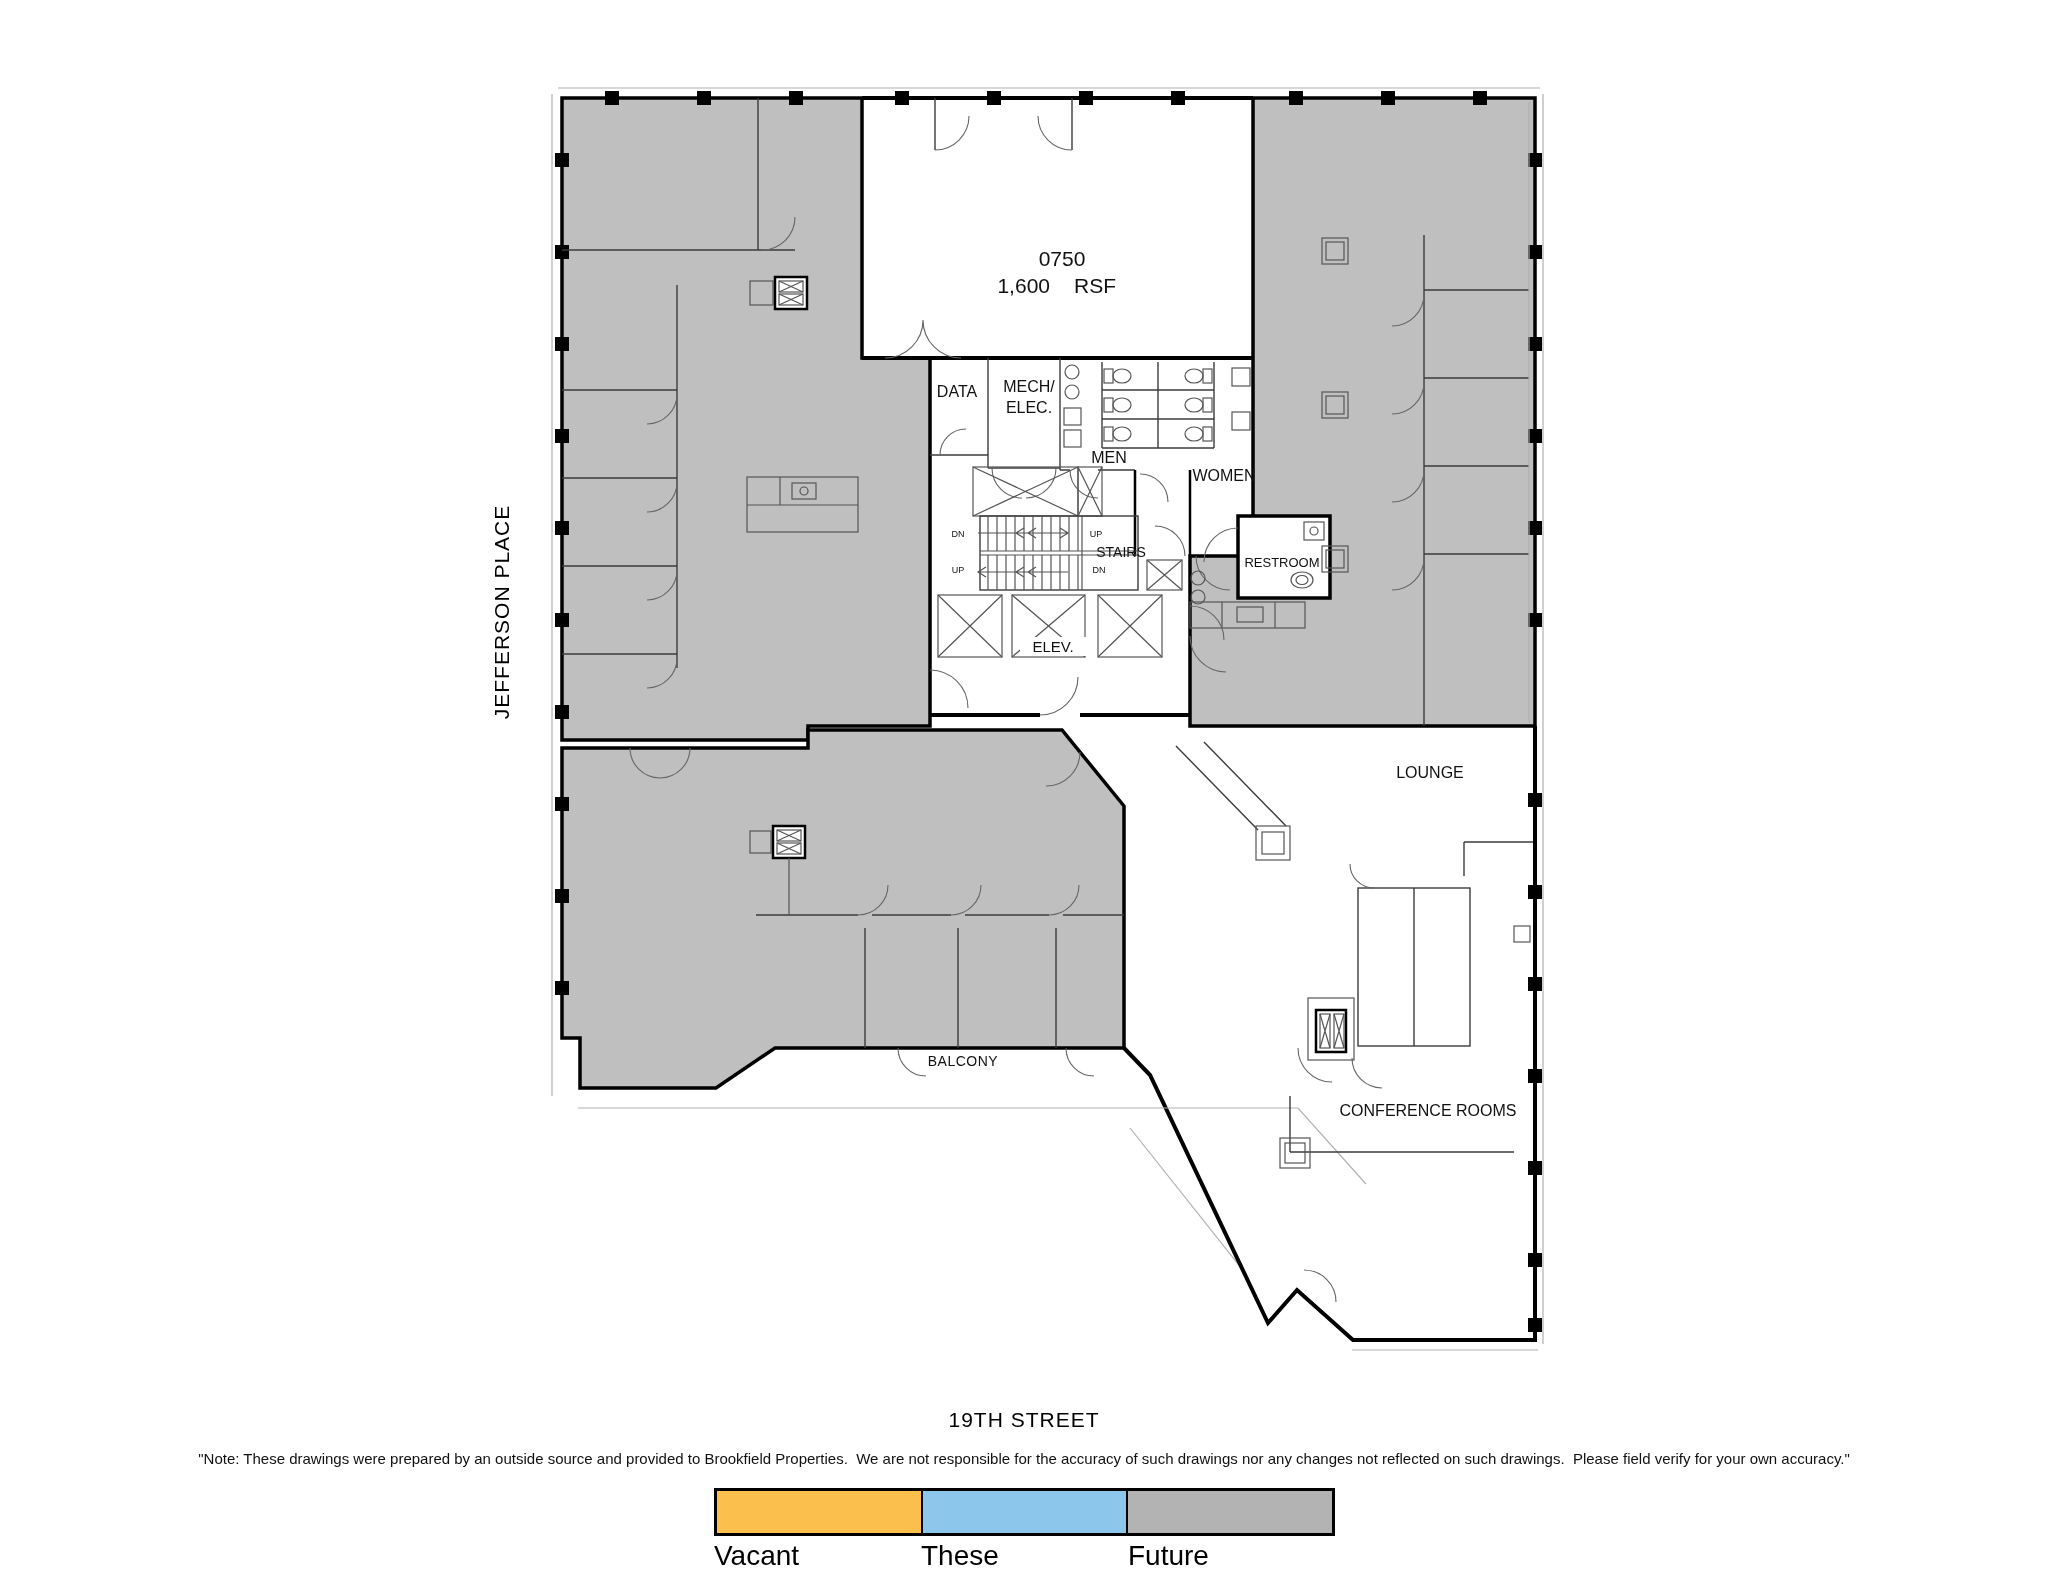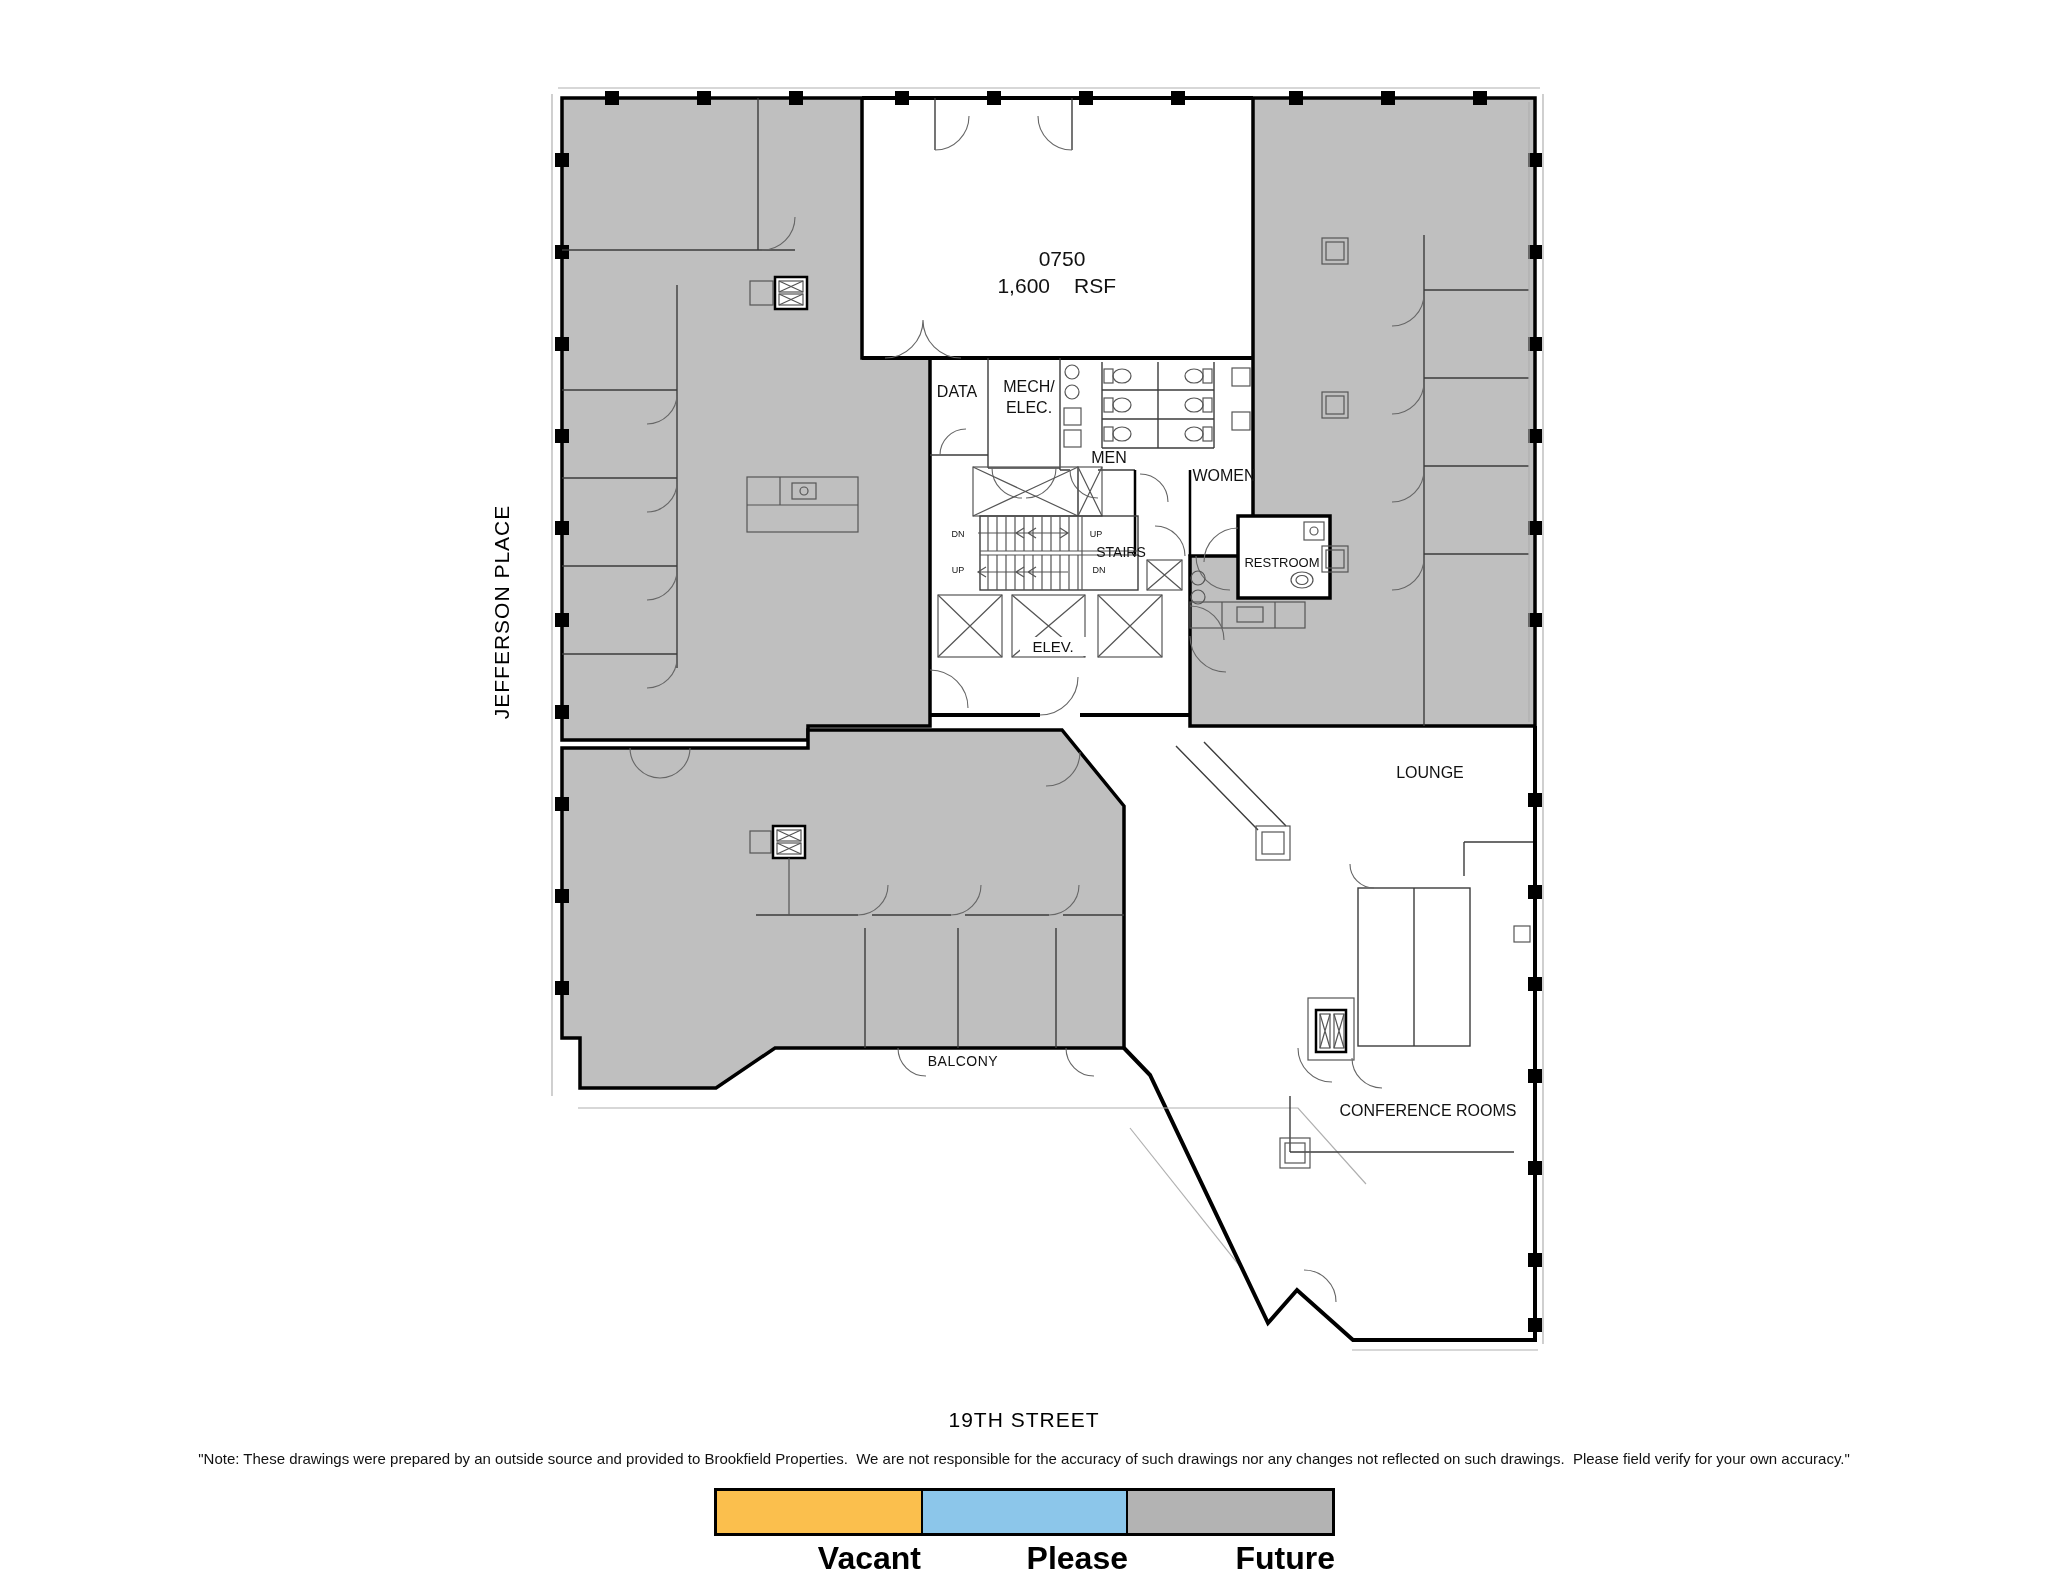--- a/index.html
+++ b/index.html
@@ -11,21 +11,21 @@
          font-size:21px;letter-spacing:1px;transform:rotate(-90deg);}
   .street-bottom{position:absolute;top:1408px;left:0;right:0;text-align:center;
          font-size:21px;letter-spacing:1px;}
   .note{position:absolute;top:1450px;left:0;right:0;text-align:center;
         font-size:15px;white-space:pre;color:#111;}
   .legend{position:absolute;left:714px;top:1488px;width:615px;height:42px;
           display:flex;border:3px solid #000;box-sizing:content-box;}
   .legend .sw{flex:1;border-left:2px solid #000;}
   .legend .sw:first-child{border-left:none;}
   .legend-labels{position:absolute;left:714px;top:1540px;width:621px;display:flex;}
-  .legend-labels span{flex:1;text-align:right;font-size:32px;font-weight:bold;}
+  .legend-labels span{flex:1;text-align:left;font-size:28px;}
   svg{position:absolute;left:0;top:0;}
   svg text{font-family:"Liberation Sans",sans-serif;fill:#111;}
   .lbl{font-size:16px;}
   .wall-thick{fill:none;stroke:#000;stroke-width:4;}
   .wall-med{fill:none;stroke:#000;stroke-width:2.5;}
   .wall-thin{fill:none;stroke:#3c3c3c;stroke-width:1.4;}
   .fix{fill:none;stroke:#555;stroke-width:1.2;}
   .arc{fill:none;stroke:#666;stroke-width:1.1;}
   .ext{fill:none;stroke:#b0b0b0;stroke-width:1.2;}
   .mullion{fill:#000;}
@@ -289,17 +289,17 @@
   <div class="street-bottom">19TH STREET</div>
   <div class="note">"Note: These drawings were prepared by an outside source and provided to Brookfield Properties.  We are not responsible for the accuracy of such drawings nor any changes not reflected on such drawings.  Please field verify for your own accuracy."</div>
 
   <div class="legend">
     <div class="sw" style="background: rgb(251, 191, 77);"></div>
     <div class="sw" style="background: rgb(140, 198, 234);"></div>
     <div class="sw" style="background: rgb(179, 179, 179);"></div>
   </div>
   <div class="legend-labels">
     <span>Vacant</span>
-    <span>Please</span>
+    <span>These</span>
     <span>Future</span>
   </div>
 
 </div>
 
 </body></html>

